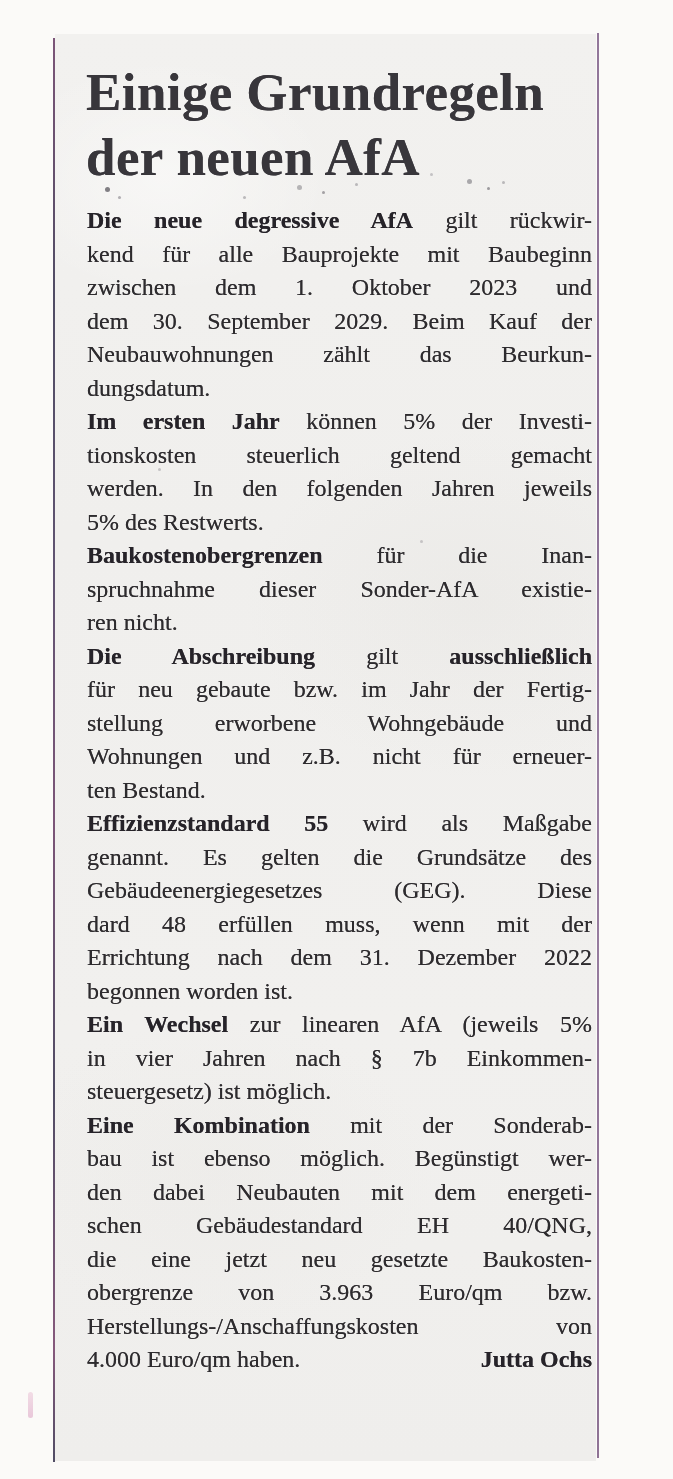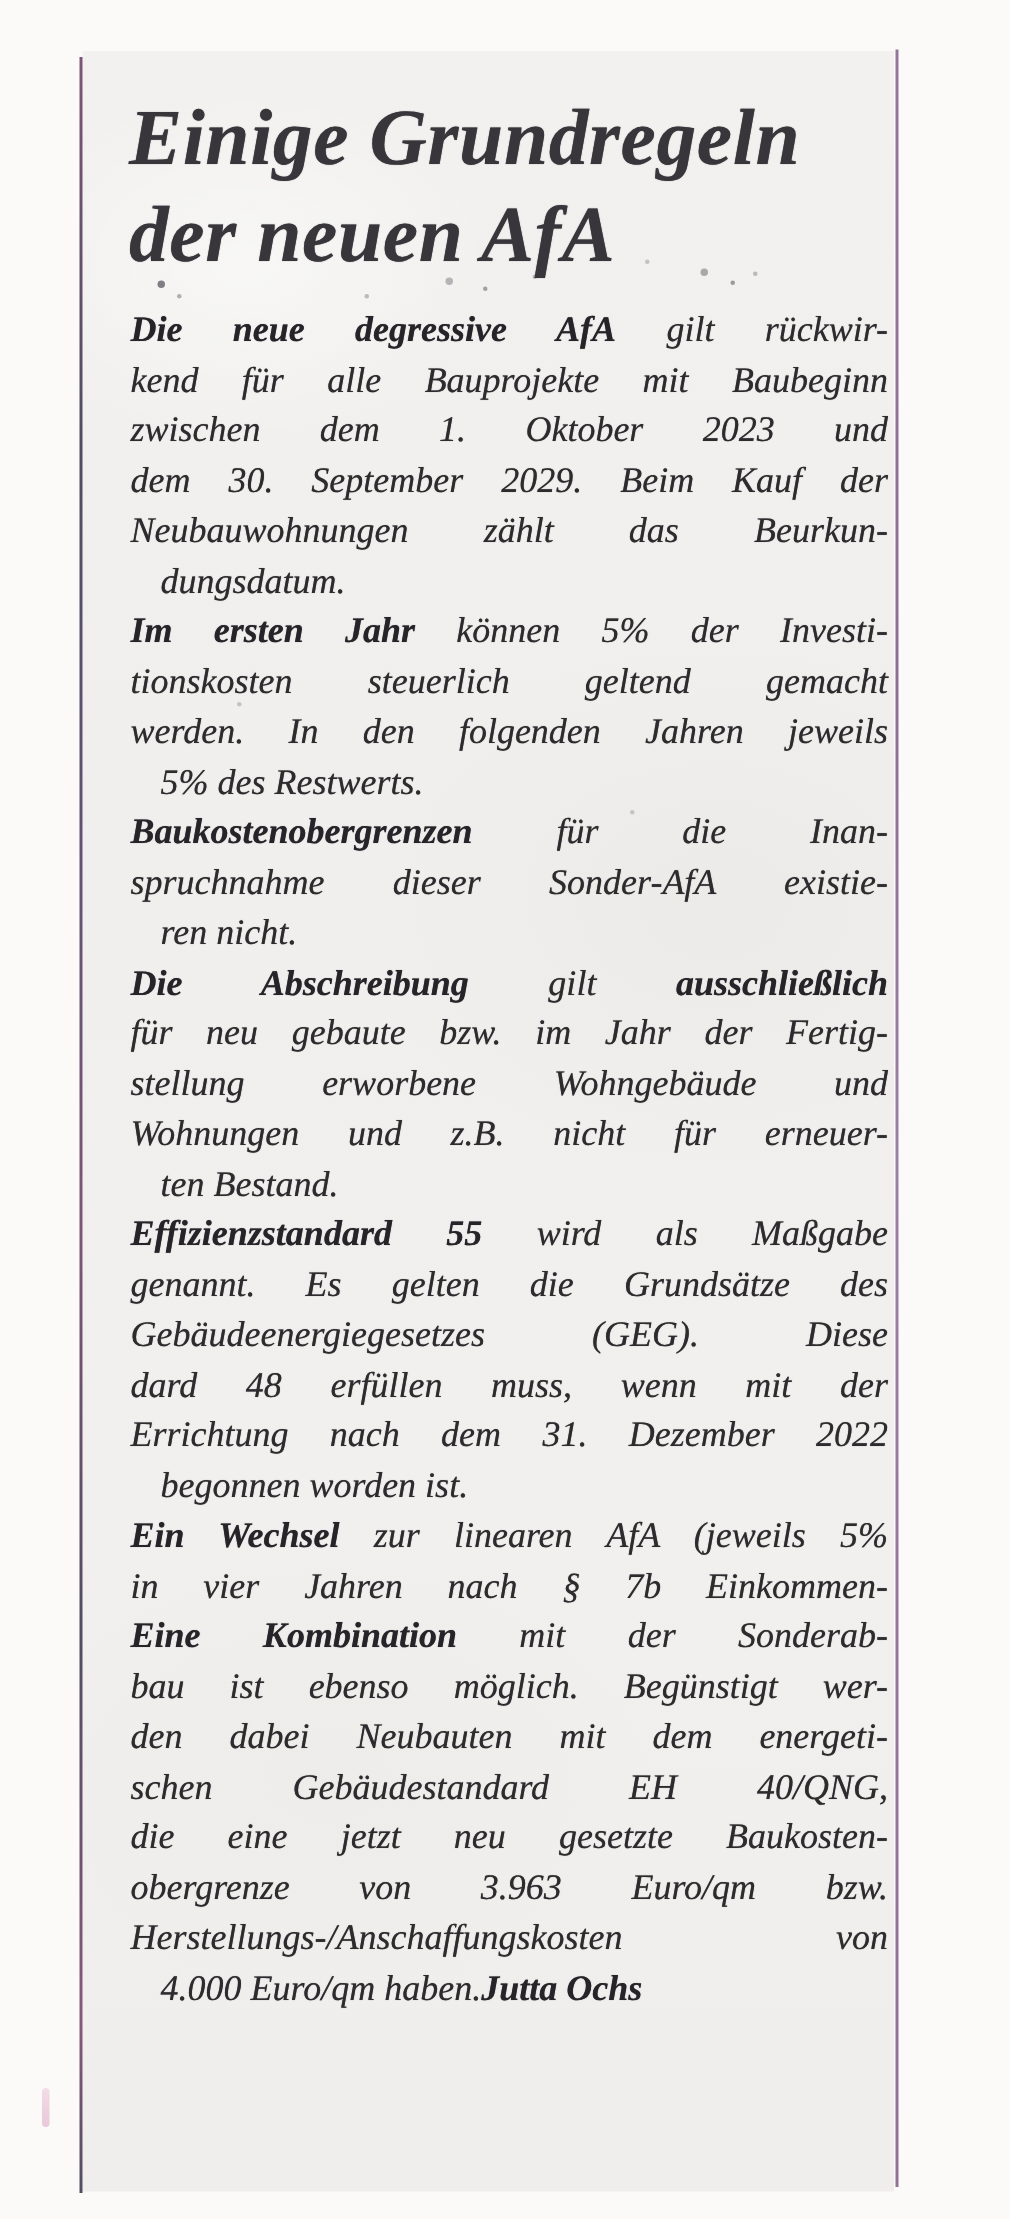--- a/index.html
+++ b/index.html
@@ -12,21 +12,21 @@
     --rule-left-accent:#7c5578;
     --rule-right:#8d7095;
   }
   html,body{margin:0;padding:0;}
   body{
     width:673px;height:1479px;
     background:var(--paper-outer);
     font-family:"Liberation Serif", serif;
     overflow:hidden;
   }
-  .page{position:relative;width:606px;height:1479px;font-style:italic;}
+  .page{position:relative;width:606px;height:1479px;}
   .clip-bg{
     position:absolute;left:55px;top:34px;width:541px;height:1427px;
     background:
       radial-gradient(240px 170px at 20% 10%, rgba(255,255,255,.45), transparent 70%),
       radial-gradient(320px 240px at 78% 40%, rgba(226,224,220,.30), transparent 72%),
       radial-gradient(300px 220px at 30% 80%, rgba(231,229,225,.28), transparent 72%),
       linear-gradient(180deg,#f2f1ef 0%, #f0efed 35%, var(--paper) 70%, #efeeec 100%);
   }
   .rule{position:absolute;width:2px;}
   .rule.left{
@@ -48,22 +48,22 @@
     text-shadow:0 0 .6px rgba(52,50,56,.8);
     white-space:nowrap;
   }
   .title .tl{display:block;}
   .article-body{
     position:absolute;left:87px;top:204px;width:505px;
     font-size:24px;line-height:33.5px;color:var(--ink);
     text-shadow:0 0 .5px rgba(45,42,46,.75);
   }
   .line{text-align:justify;text-align-last:justify;}
-  .line.end{text-align-last:auto;margin-left:20px;}
-  .line.split{display:flex;text-align-last:auto;}
+  .line.end{text-align-last:auto;}
+  .line.split{display:flex;justify-content:space-between;text-align-last:auto;}
   .bold{font-weight:700;color:var(--ink-bold);}
   .speckles{
     position:absolute;left:0;top:0;width:3px;height:3px;border-radius:50%;
     background:transparent;
     box-shadow:
       106px 188px 0 1px rgba(90,87,94,.75),
       118px 196px 0 0 rgba(120,117,124,.55),
       243px 196px 0 0 rgba(130,127,134,.5),
       298px 186px 0 1px rgba(120,117,124,.5),
       322px 191px 0 0 rgba(110,107,114,.6),
@@ -116,20 +116,21 @@
       <div class="line"><span>Wohnungen und z.B. nicht für erneuer-</span></div>
       <div class="line end"><span>ten Bestand.</span></div>
       <div class="line"><span class="bold">Effizienzstandard 55</span><span> wird als Maßgabe</span></div>
       <div class="line"><span>genannt. Es gelten die Grundsätze des</span></div>
       <div class="line"><span>Gebäudeenergiegesetzes (GEG). Diese</span></div>
       <div class="line"><span>dard 48 erfüllen muss, wenn mit der</span></div>
       <div class="line"><span>Errichtung nach dem 31. Dezember 2022</span></div>
       <div class="line end"><span>begonnen worden ist.</span></div>
       <div class="line"><span class="bold">Ein Wechsel</span><span> zur linearen AfA (jeweils 5%</span></div>
       <div class="line"><span>in vier Jahren nach § 7b Einkommen-</span></div>
+      <div class="line end"><span>steuergesetz) ist möglich.</span></div>
       <div class="line"><span class="bold">Eine Kombination</span><span> mit der Sonderab-</span></div>
       <div class="line"><span>bau ist ebenso möglich. Begünstigt wer-</span></div>
       <div class="line"><span>den dabei Neubauten mit dem energeti-</span></div>
       <div class="line"><span>schen Gebäudestandard EH 40/QNG,</span></div>
       <div class="line"><span>die eine jetzt neu gesetzte Baukosten-</span></div>
       <div class="line"><span>obergrenze von 3.963 Euro/qm bzw.</span></div>
       <div class="line"><span>Herstellungs-/Anschaffungskosten von</span></div>
       <div class="line end split">
         <span>4.000 Euro/qm haben.</span>
         <span class="bold">Jutta Ochs</span>

